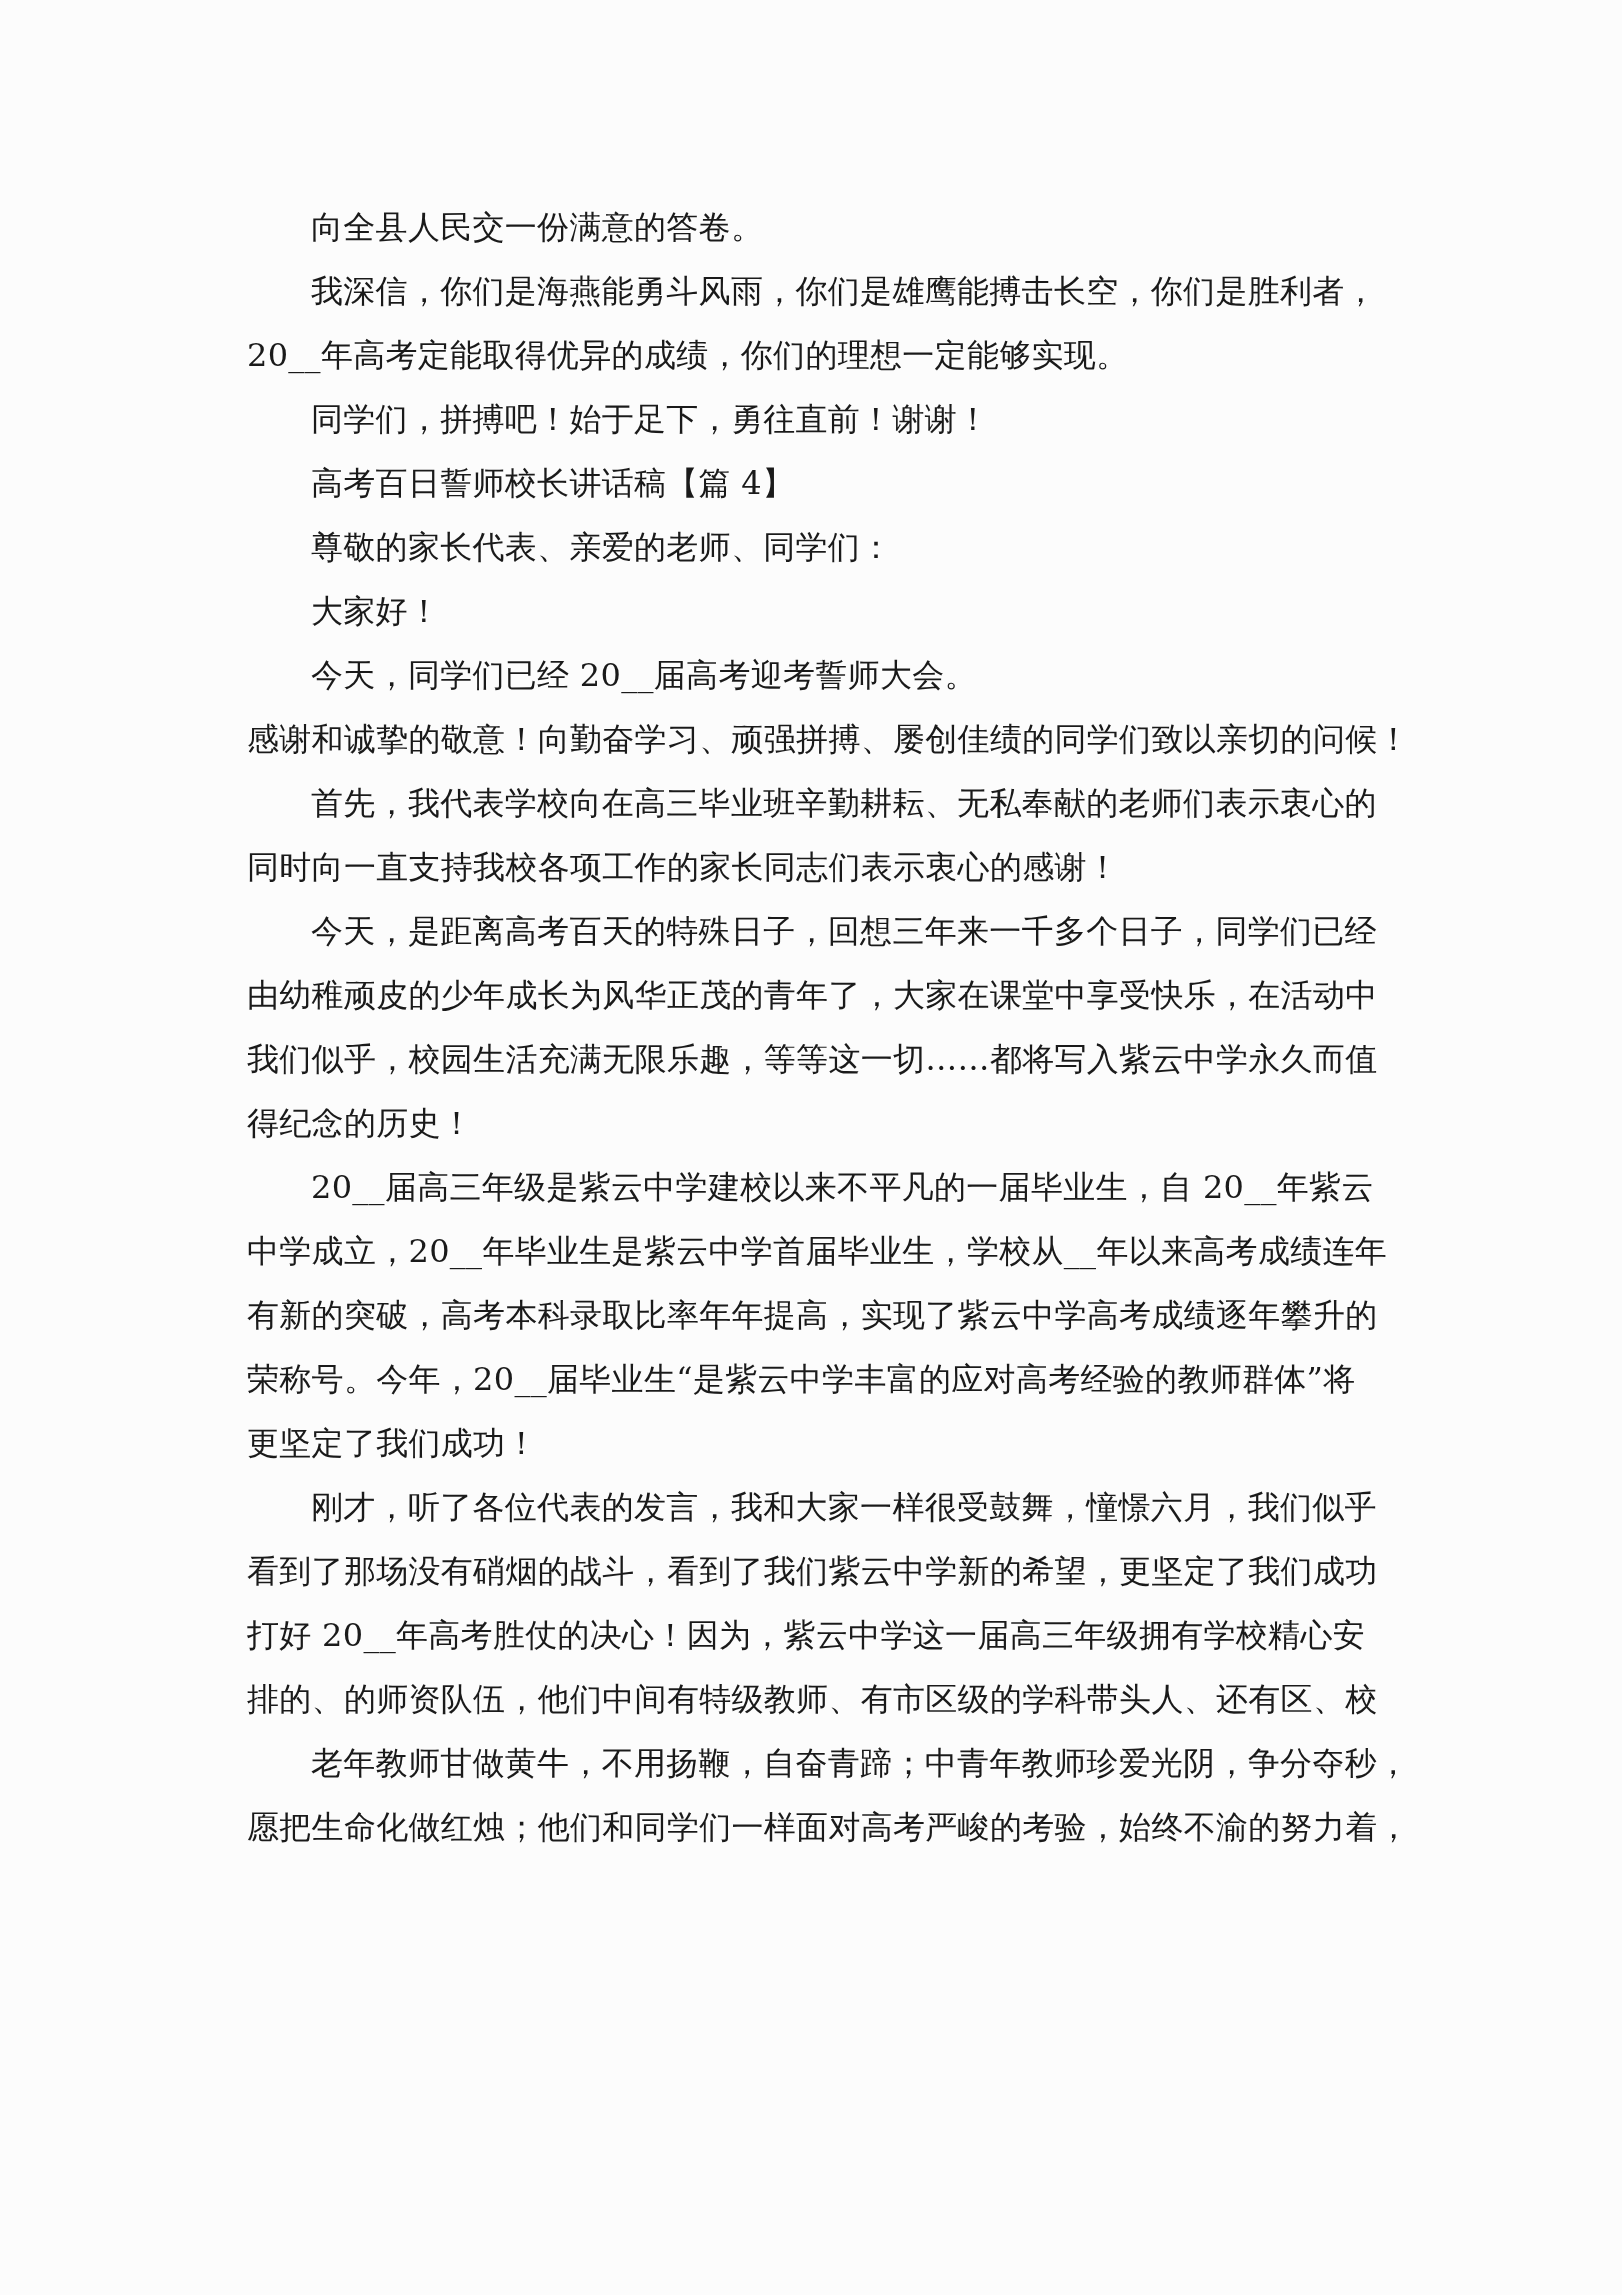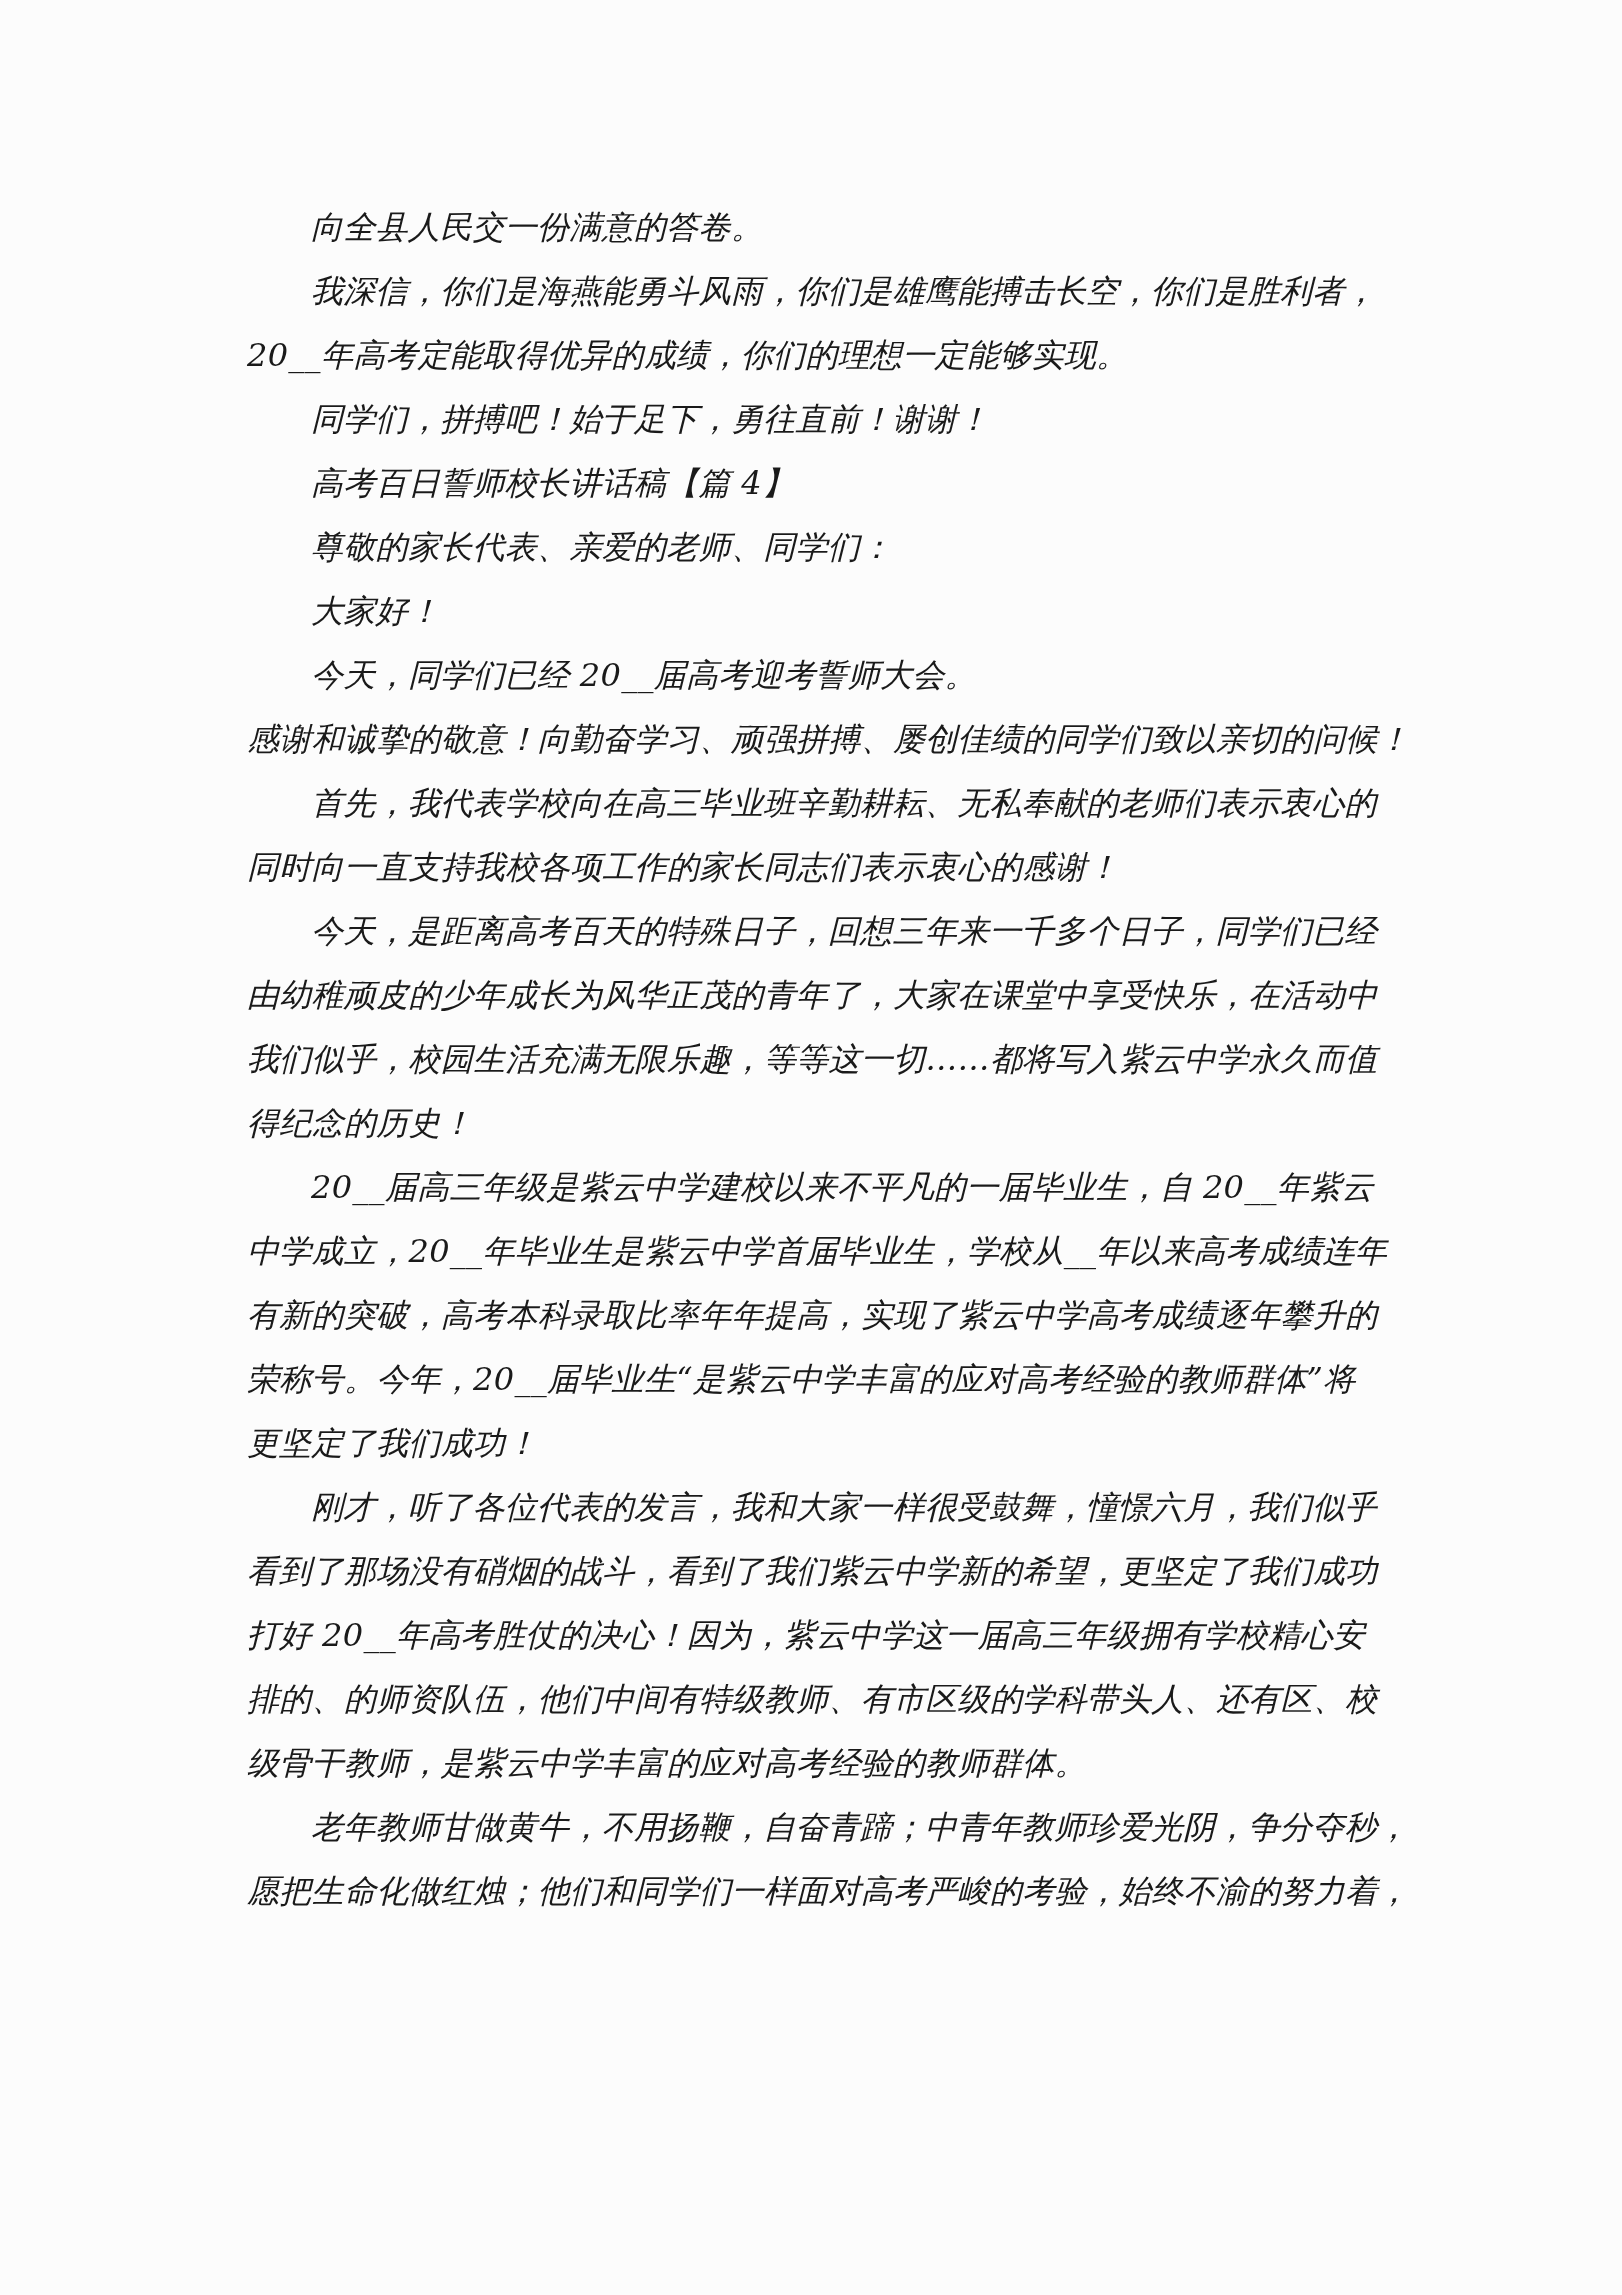--- a/index.html
+++ b/index.html
@@ -17,21 +17,20 @@
     overflow: hidden;
     font-family: "DejaVu Serif", "Liberation Serif", serif;
     font-size: 32px;
     color: #1a1a1a;
   }
   .line {
     height: 64px;
     line-height: 64px;
     white-space: nowrap;
     letter-spacing: 0.3px;
-    font-style: italic;
   }
   .ind {
     text-indent: 2em;
   }
 </style>
 </head>
 <body>
 
 <div class="page">
   <div class="line ind">向全县人民交一份满意的答卷。</div>
@@ -51,17 +50,16 @@
   <div class="line">得纪念的历史！</div>
   <div class="line ind">20__届高三年级是紫云中学建校以来不平凡的一届毕业生，自 20__年紫云</div>
   <div class="line">中学成立，20__年毕业生是紫云中学首届毕业生，学校从__年以来高考成绩连年</div>
   <div class="line">有新的突破，高考本科录取比率年年提高，实现了紫云中学高考成绩逐年攀升的</div>
   <div class="line">荣称号。今年，20__届毕业生“是紫云中学丰富的应对高考经验的教师群体”将</div>
   <div class="line">更坚定了我们成功！</div>
   <div class="line ind">刚才，听了各位代表的发言，我和大家一样很受鼓舞，憧憬六月，我们似乎</div>
   <div class="line">看到了那场没有硝烟的战斗，看到了我们紫云中学新的希望，更坚定了我们成功</div>
   <div class="line">打好 20__年高考胜仗的决心！因为，紫云中学这一届高三年级拥有学校精心安</div>
   <div class="line">排的、的师资队伍，他们中间有特级教师、有市区级的学科带头人、还有区、校</div>
-  <div class="line">级骨干教师，是紫云中学丰富的应对高考经验的教师群体。</div>
   <div class="line ind">老年教师甘做黄牛，不用扬鞭，自奋青蹄；中青年教师珍爱光阴，争分夺秒，</div>
   <div class="line">愿把生命化做红烛；他们和同学们一样面对高考严峻的考验，始终不渝的努力着，</div>
 </div>
 
 
 </body></html>

